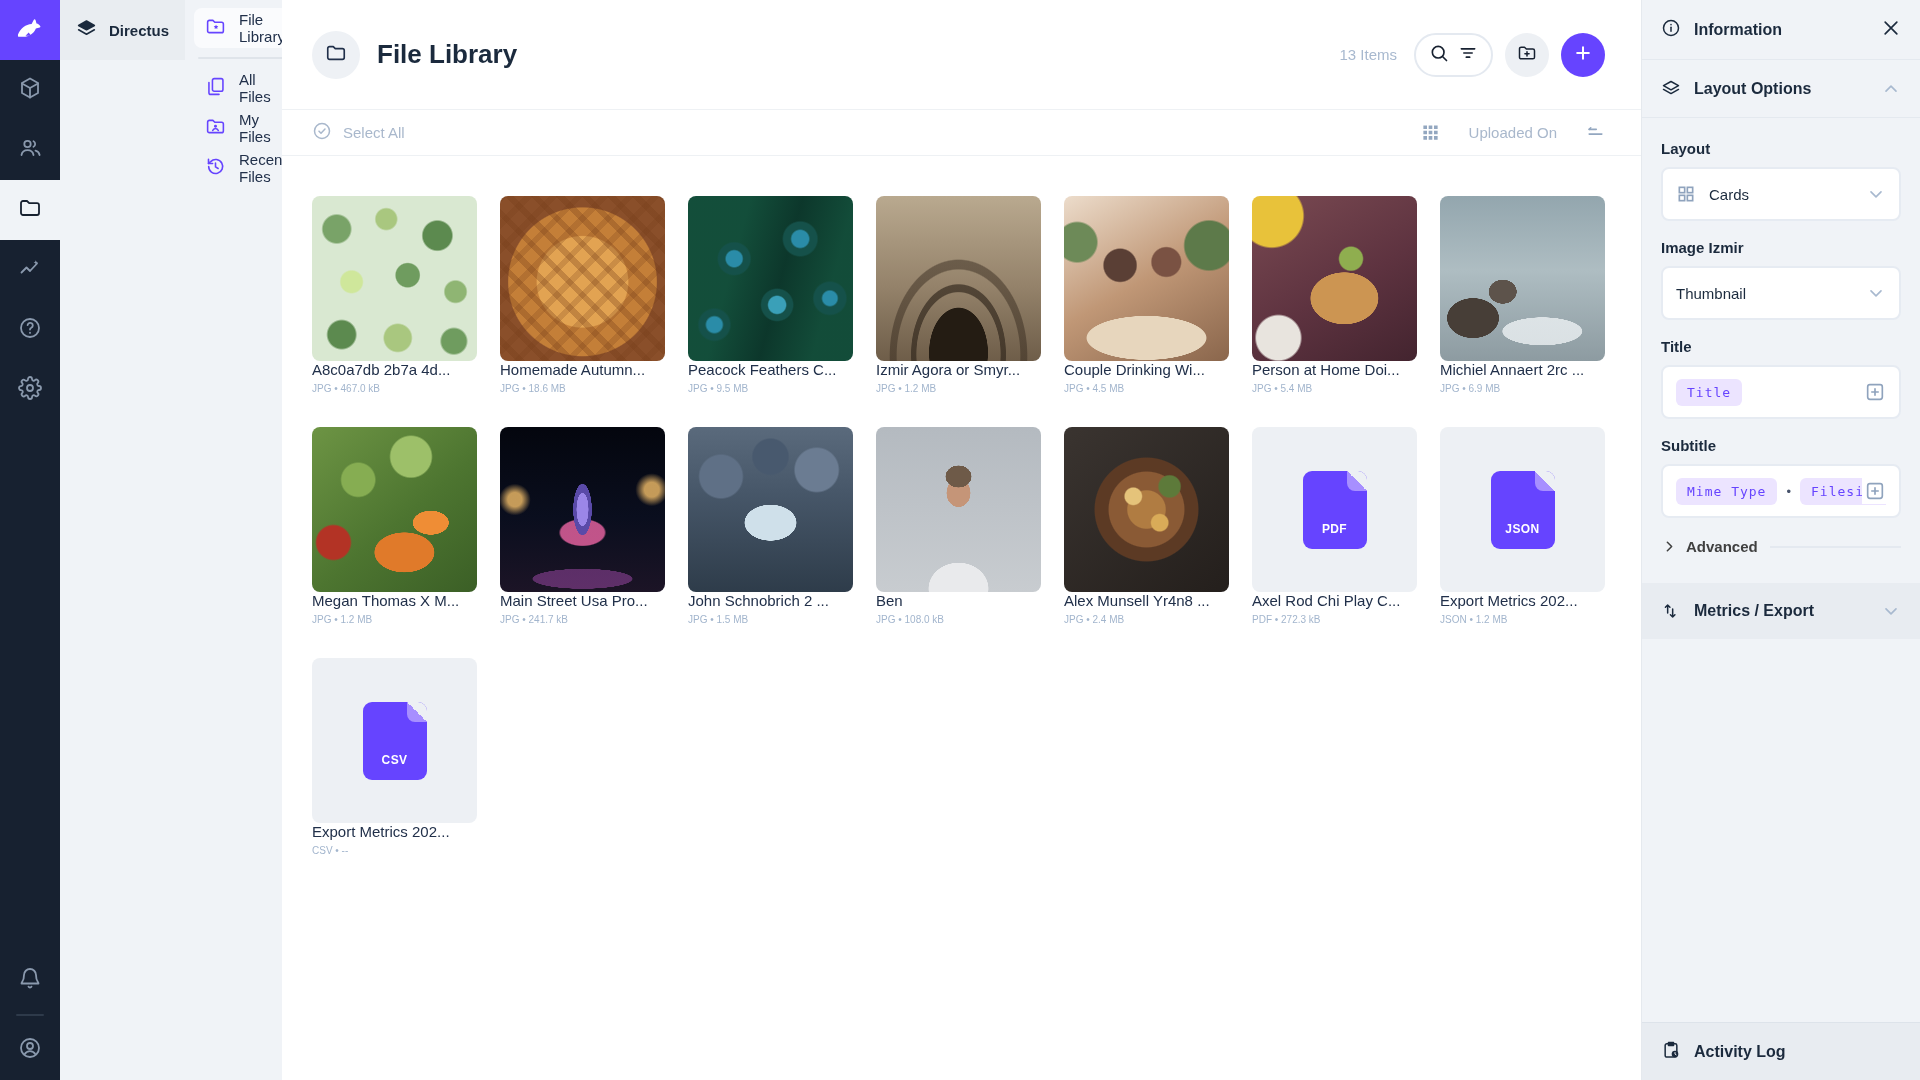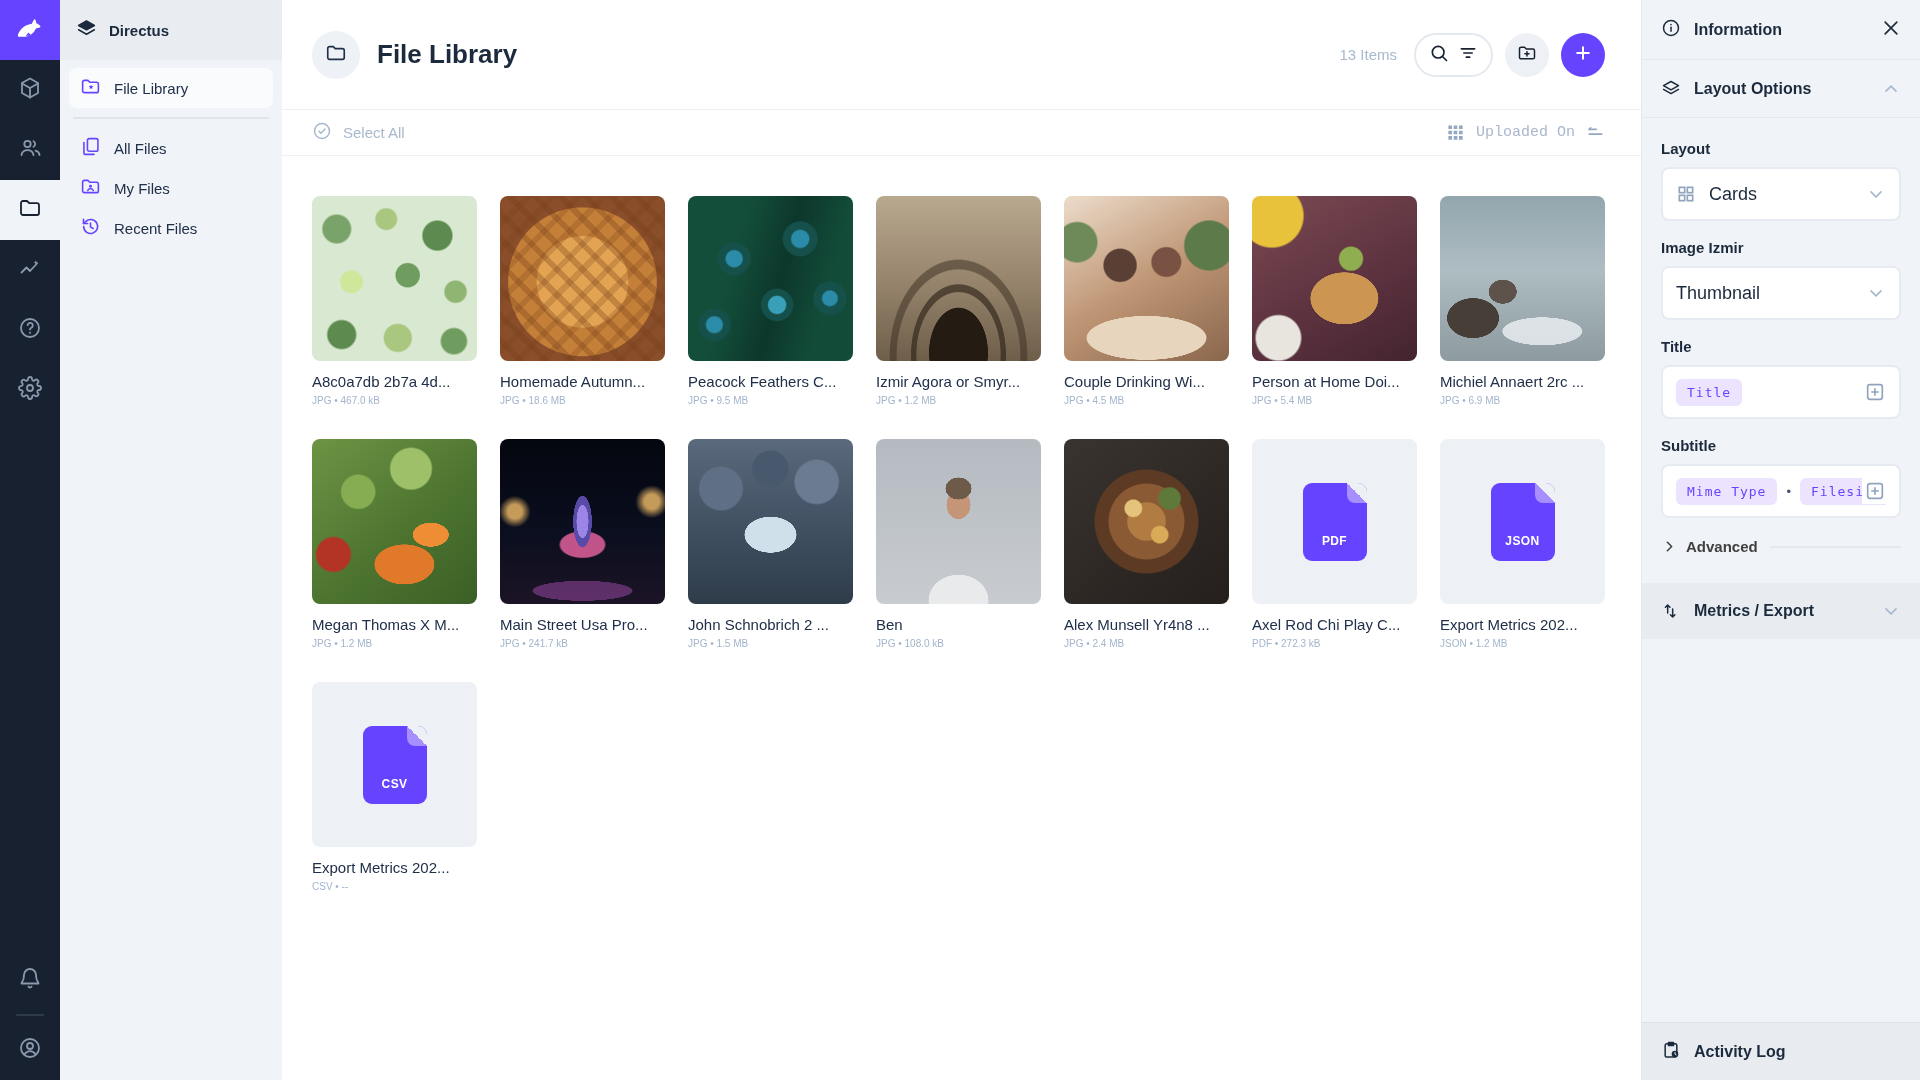--- a/index.html
+++ b/index.html
@@ -10,21 +10,21 @@
   
   .module-bar { width:60px; background:#172130; display:flex; flex-direction:column; flex-shrink:0; }
   .logo-tile { width:60px; height:60px; background:#6644ff; display:flex; align-items:center; justify-content:center; cursor:pointer; }
   .mod-tile { width:60px; height:60px; display:flex; align-items:center; justify-content:center; color:#8a99ad; cursor:pointer; }
   .mod-tile.active { background:#f0f3f7; color:#172130; }
   .mod-spacer { flex:1; }
   .mod-divider { height:2px; width:28px; background:#2e3a4a; margin:4px auto; border-radius:1px; }
   .mod-tile svg { width:24px; height:24px; }
 
   
-  .nav { width:222px; background:#f0f3f7; flex-shrink:0; display:flex; flex-direction:column; }
+  .nav { width:222px; background:#f0f3f7; flex-shrink:0; display:flex; flex-direction:row; }
   .nav-header { height:60px; background:#e9edf1; display:flex; align-items:center; padding:0 16px; gap:12px; flex-shrink:0; }
   .nav-header svg { width:21px; height:21px; color:#1b2a3d; }
   .nav-header-label { font-size:15px; font-weight:600; color:#1b2a3d; }
   .nav-items { padding:8px 9px; }
   .nav-item { height:40px; border-radius:8px; display:flex; align-items:center; gap:13px; padding:0 11px; cursor:pointer; }
   .nav-item.active { background:#fafbfd; }
   .nav-item svg { width:21px; height:21px; color:#6644ff; flex-shrink:0; }
   .nav-item-label { font-size:15px; font-weight:500; color:#21304a; }
   .nav-divider { height:2px; background:#dfe4ea; margin:9px 4px; border-radius:1px; }
 
@@ -39,30 +39,30 @@
   .search-pill { height:44px; border:2px solid #e4e9f0; border-radius:22px; display:flex; align-items:center; padding:0 13px; gap:9px; color:#172130; background:#fff; }
   .search-pill svg { width:20px; height:20px; cursor:pointer; }
   .circle-btn { width:44px; height:44px; border-radius:50%; display:flex; align-items:center; justify-content:center; margin-left:12px; cursor:pointer; border:none; }
   .circle-btn.gray { background:#edf0f4; color:#172130; }
   .circle-btn.primary { color:#fff; }
   .circle-btn svg { width:20px; height:20px; }
 
   .toolbar { height:47px; border-top:1px solid #eef1f4; border-bottom:1px solid #eef1f4; display:flex; align-items:center; padding:0 36px 0 30px; flex-shrink:0; }
   .select-all { display:flex; align-items:center; gap:11px; color:#a9b8cc; font-size:15px; cursor:pointer; }
   .select-all svg { width:20px; height:20px; }
-  .toolbar-right { margin-left:auto; display:flex; align-items:center; gap:11px;font-family:Liberation Mono, monospace; }
+  .toolbar-right { margin-left:auto; display:flex; align-items:center; gap:29px; }
   .tb-grid-icon { width:19px; height:19px; color:#93a7c0; cursor:pointer; }
   .sort-field { font-size:15px; font-weight:500; color:#a9b8cc; cursor:pointer; }
   .tb-sort-icon { width:19px; height:19px; color:#93a7c0; cursor:pointer; }
 
   .grid-scroll { flex:1; overflow:hidden; }
   .file-grid { display:grid; grid-template-columns:repeat(7,165px); column-gap:23px; row-gap:33px; padding:40px 36px 40px 30px; }
   .card { width:165px; cursor:pointer; }
   .thumb { width:165px; height:165px; border-radius:8px; background:#edf0f4; position:relative; overflow:hidden; display:flex; align-items:center; justify-content:center;text-align:right; }
-  .card-title { margin-top:12px; font-size:15px; font-weight:500; color:#21304a; white-space:nowrap; overflow:hidden; }
+  .card-title { font-size:15px; font-weight:500; color:#21304a; white-space:nowrap; overflow:hidden; }
   .card-meta { margin-top:5px; font-size:10px; color:#a2b5cd; white-space:nowrap; overflow:hidden; }
 
   
   .doc-icon { width:64px; height:78px; background:#6644ff; border-radius:9px; position:relative; display:flex; align-items:flex-end; justify-content:center; padding-bottom:13px; }
   .doc-fold { position:absolute; top:0; right:0; width:20px; height:20px; background:linear-gradient(225deg,#edf0f4 0 50%,#a78fff 50% 100%); border-radius:0 9px 0 8px; }
   .doc-label { color:#fff; font-weight:700; font-size:12px; letter-spacing:.4px; }
 
   
   .greens-flatlay { background-color:#d9e8d1; background-image:
     radial-gradient(circle at 15% 20%, #79a368 0 7%, transparent 8%),
@@ -152,21 +152,21 @@
   .panel-title { flex:1; font-size:16px; font-weight:600; color:#1b2a3d; }
   .close-x { cursor:pointer; }
   .accordion-row { height:58px; display:flex; align-items:center; padding:0 19px; gap:13px; border-bottom:1px solid #e4e9ef; cursor:pointer; flex-shrink:0; }
   .accordion-row svg.lead { width:20px; height:20px; color:#1b2a3d; }
   .accordion-label { flex:1; font-size:16px; font-weight:600; color:#1b2a3d; }
   .chev { width:20px; height:20px; color:#a8b9cf; }
   .panel-body { padding:4px 19px 0; }
   .field-label { font-size:15px; font-weight:600; color:#1b2a3d; margin:18px 0 10px; }
   .field { height:54px; background:#fff; border:2px solid #e6ebf2; border-radius:8px; display:flex; align-items:center; padding:0 13px; position:relative; cursor:pointer; }
   .field .lead-icon { width:20px; height:20px; color:#8fa3bd; margin-right:13px; }
-  .field-value { flex:1; font-size:18px; color:#1b2a3d; }
+  .field-value { flex:1; font-size:15px; color:#1b2a3d; }
   .chip { font-family:"DejaVu Sans Mono", monospace; font-size:13px; letter-spacing:1px; color:#6644ff; background:#ece4ff; padding:6px 11px; border-radius:6px; white-space:nowrap; cursor:grab; }
   .chip-sep { color:#47536b; margin:0 9px; font-size:13px; }
   .chips-clip { display:flex; align-items:center; overflow:hidden; flex:1; padding-right:30px; }
   .plusbox { position:absolute; right:11px; top:50%; transform:translateY(-50%); width:26px; height:26px; color:#8fa3bd; background:#fff; display:flex; align-items:center; justify-content:center; cursor:pointer; }
   .plusbox svg { width:22px; height:22px; }
   .advanced-row { display:flex; align-items:center; margin:20px 0 6px; cursor:pointer; color:#404040; }
   .advanced-row svg { width:17px; height:17px; }
   .advanced-label { font-size:15px; font-weight:600; margin-left:8px; }
   .advanced-line { flex:1; border-top:2px solid #e4e9f0; margin-left:12px; }
   .ie-row { margin-top:22px; height:56px; background:#e8ecf1; display:flex; align-items:center; padding:0 19px; gap:13px; cursor:pointer; flex-shrink:0; }

